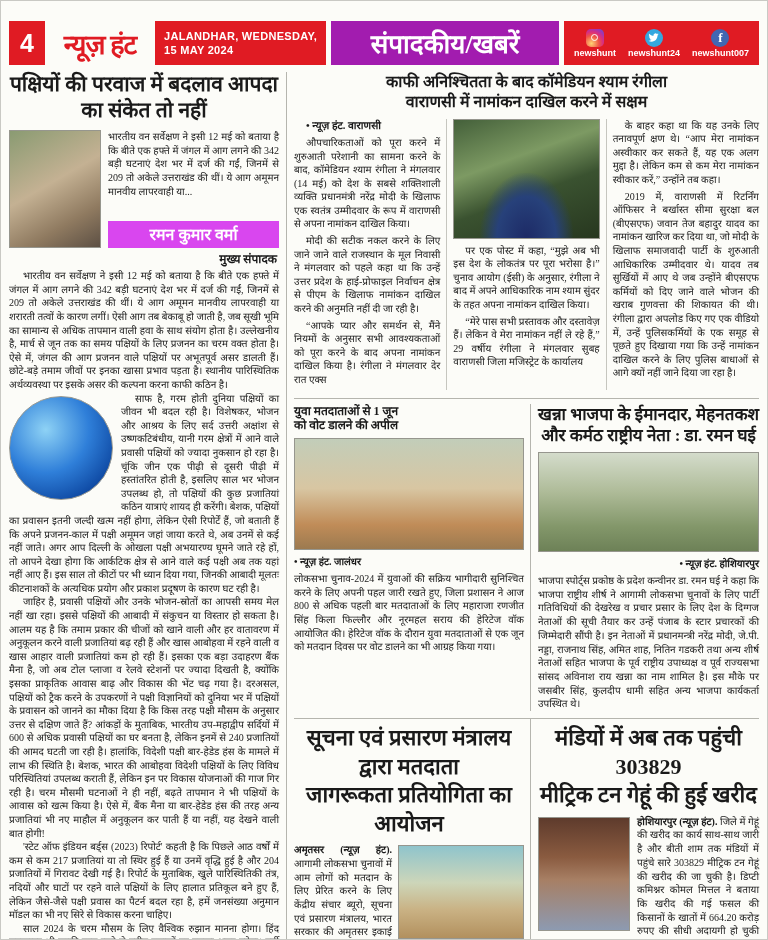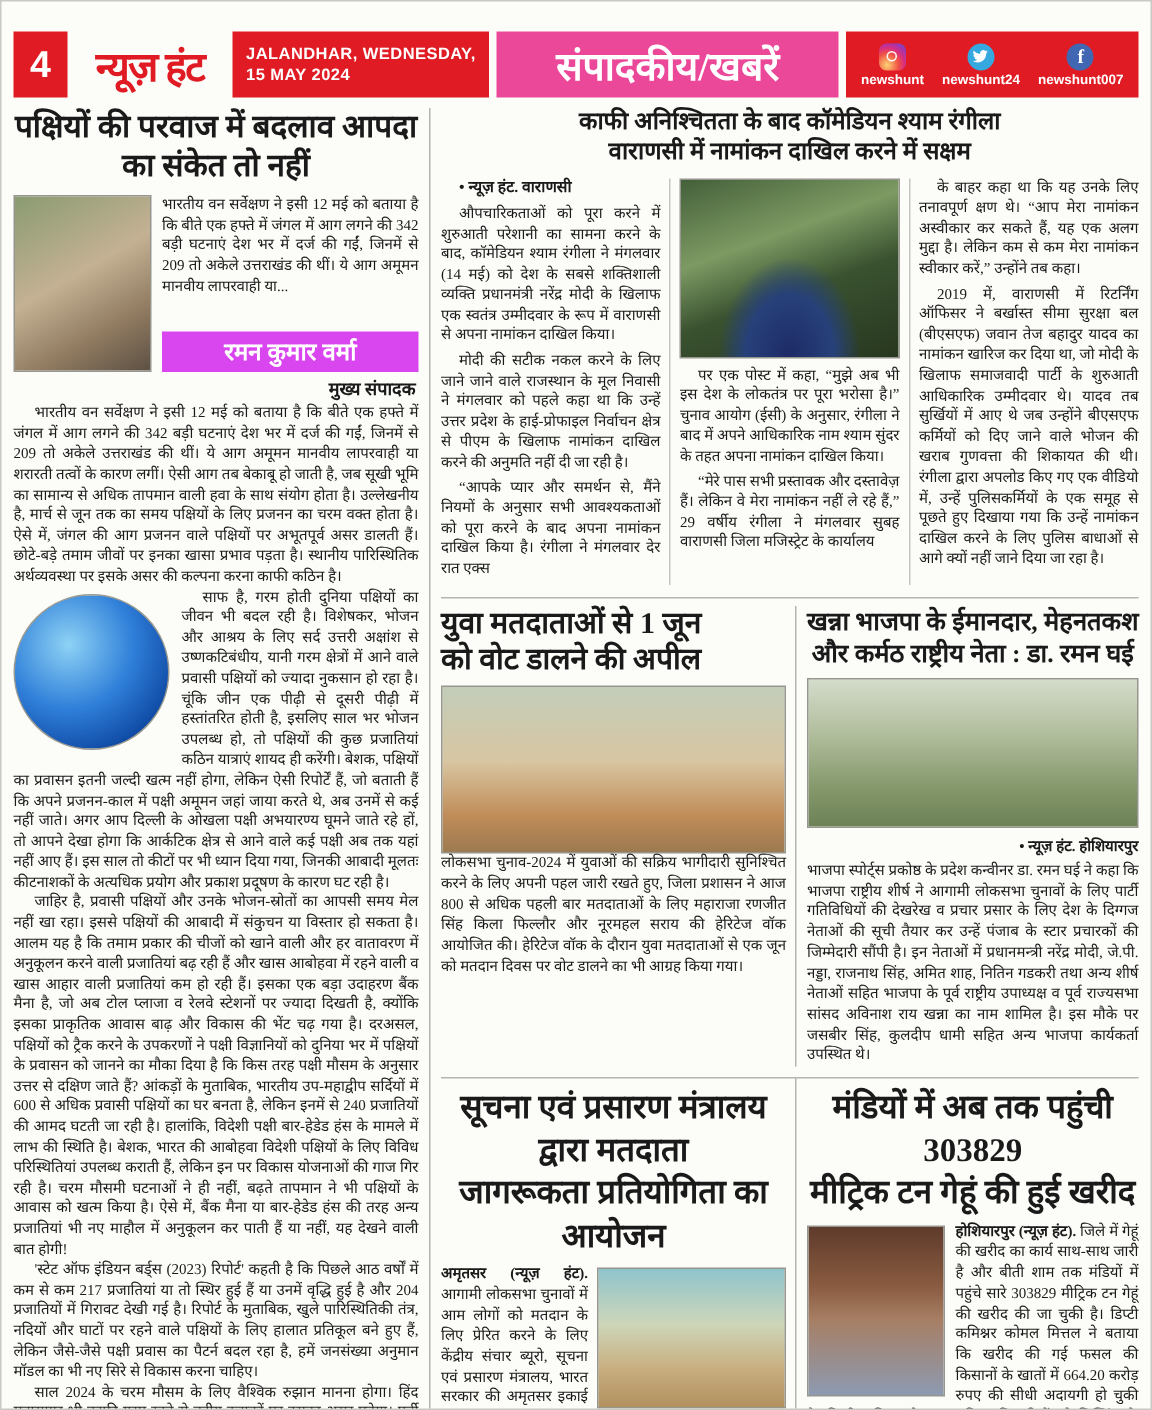--- a/index.html
+++ b/index.html
@@ -66,21 +66,21 @@
   .lead-col + .lead-col { border-left:1px solid #c6c6bf; margin-left:6px; padding-left:6px; }
   .lead-col p { margin-bottom:3px; text-indent:12px; }
   .lead-byline { font-size:10.5px; font-weight:bold; margin-bottom:7px; text-indent:0; }
   .lead-photo { height:120px; margin-bottom:5px; background:linear-gradient(160deg,#44603a 0%,#7d9a63 35%,#3a5230 60%,#27371f 100%); position:relative; }
   .lead-photo::after { content:""; position:absolute; left:18%; bottom:0; width:64%; height:55%;
     background:radial-gradient(ellipse at 50% 100%, #1d2a66 0%, #27417a 45%, transparent 72%); }
   
   .mid-row { display:flex; margin-top:8px; border-top:1px solid #b5b5ae; padding-top:5px; }
   .appeal { width:237px; flex:none; padding-right:6px; border-right:1px solid #b5b5ae; }
   .khanna { flex:1; padding-left:7px; min-width:0; }
-  .appeal-headline { font-size:20px; font-weight:bold; line-height:1.22; margin-bottom:5px; }
+  .appeal-headline { font-size:12px; font-weight:bold; line-height:1.22; margin-bottom:5px; }
   .appeal-photo { width:100%; height:112px; background:linear-gradient(180deg,#c2cdb9 0%,#d8c6a2 45%,#c08c58 78%,#9c7a50 100%); }
   .byline-sm { font-size:10px; font-weight:bold; margin:4px 0 4px; }
   .article-text { font-size:10px; line-height:1.37; text-align:justify; }
   .khanna-headline { font-size:17px; font-weight:bold; text-align:center; line-height:1.28; margin-bottom:5px; }
   .khanna-photo { width:100%; height:100px; background:linear-gradient(180deg,#d4dccb 0%,#aebb98 40%,#83976a 75%,#6d8157 100%); }
   .byline-right { text-align:right; }
   
   .bottom-row { display:flex; margin-top:7px; }
   .contest { width:237px; flex:none; padding:5px 6px 0 0; border-right:1px solid #b5b5ae; border-top:1px solid #b5b5ae; }
   .wheat { flex:1; min-width:0; padding:5px 0 0 7px; border-top:1px solid #b5b5ae; }
@@ -94,21 +94,21 @@
 
 <div class="page">
 
   <div class="header">
     <div class="pagenum" style="background:#e01b23">4</div>
     <div class="logo" style="color:#e01b23">न्यूज़ हंट</div>
     <div class="datebox" style="background:#e01b23">
       <span>JALANDHAR, WEDNESDAY,</span>
       <span>15 MAY 2024</span>
     </div>
-    <div class="sectionbar" style="background:#ec4899">संपादकीय/खबरें</div>
+    <div class="sectionbar" style="background:#a21caf">संपादकीय/खबरें</div>
     <div class="socialbar" style="background:#e01b23">
       <div class="social-item">
         <span class="icon-circle ig">
             <span class="ig-lens"></span>
           </span>
         <span class="social-handle">newshunt</span>
       </div>
       <div class="social-item">
         <span class="icon-circle tw">
           <svg width="11" height="11" viewBox="0 0 24 24">
@@ -175,20 +175,21 @@
         </div>
       </div>
 
       <div class="mid-row">
         <div class="appeal">
           <h3 class="appeal-headline">
             <span>युवा मतदाताओं से 1 जून</span><br>
             <span>को वोट डालने की अपील</span>
           </h3>
           <div class="appeal-photo photo"></div>
+          <p class="byline-sm">• न्यूज़ हंट. जालंधर</p>
           <p class="article-text">लोकसभा चुनाव-2024 में युवाओं की सक्रिय भागीदारी सुनिश्चित करने के लिए अपनी पहल जारी रखते हुए, जिला प्रशासन ने आज 800 से अधिक पहली बार मतदाताओं के लिए महाराजा रणजीत सिंह किला फिल्लौर और नूरमहल सराय की हेरिटेज वॉक आयोजित की। हेरिटेज वॉक के दौरान युवा मतदाताओं से एक जून को मतदान दिवस पर वोट डालने का भी आग्रह किया गया।</p>
         </div>
         <div class="khanna">
           <h3 class="khanna-headline">
             <span>खन्ना भाजपा के ईमानदार, मेहनतकश</span><br>
             <span>और कर्मठ राष्ट्रीय नेता : डा. रमन घई</span>
           </h3>
           <div class="khanna-photo photo"></div>
           <p class="byline-sm byline-right">• न्यूज़ हंट. होशियारपुर</p>
           <p class="article-text">भाजपा स्पोर्ट्स प्रकोष्ठ के प्रदेश कन्वीनर डा. रमन घई ने कहा कि भाजपा राष्ट्रीय शीर्ष ने आगामी लोकसभा चुनावों के लिए पार्टी गतिविधियों की देखरेख व प्रचार प्रसार के लिए देश के दिग्गज नेताओं की सूची तैयार कर उन्हें पंजाब के स्टार प्रचारकों की जिम्मेदारी सौंपी है। इन नेताओं में प्रधानमन्त्री नरेंद्र मोदी, जे.पी. नड्डा, राजनाथ सिंह, अमित शाह, नितिन गडकरी तथा अन्य शीर्ष नेताओं सहित भाजपा के पूर्व राष्ट्रीय उपाध्यक्ष व पूर्व राज्यसभा सांसद अविनाश राय खन्ना का नाम शामिल है। इस मौके पर जसबीर सिंह, कुलदीप धामी सहित अन्य भाजपा कार्यकर्ता उपस्थित थे।</p>

